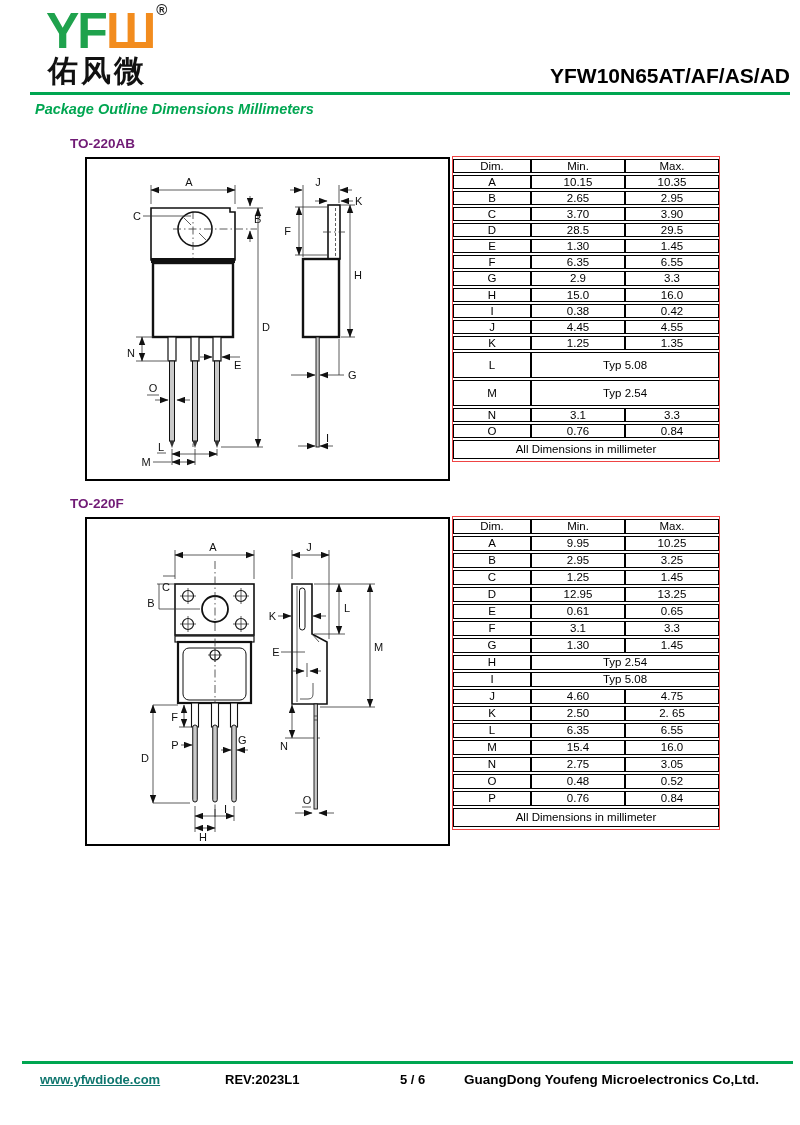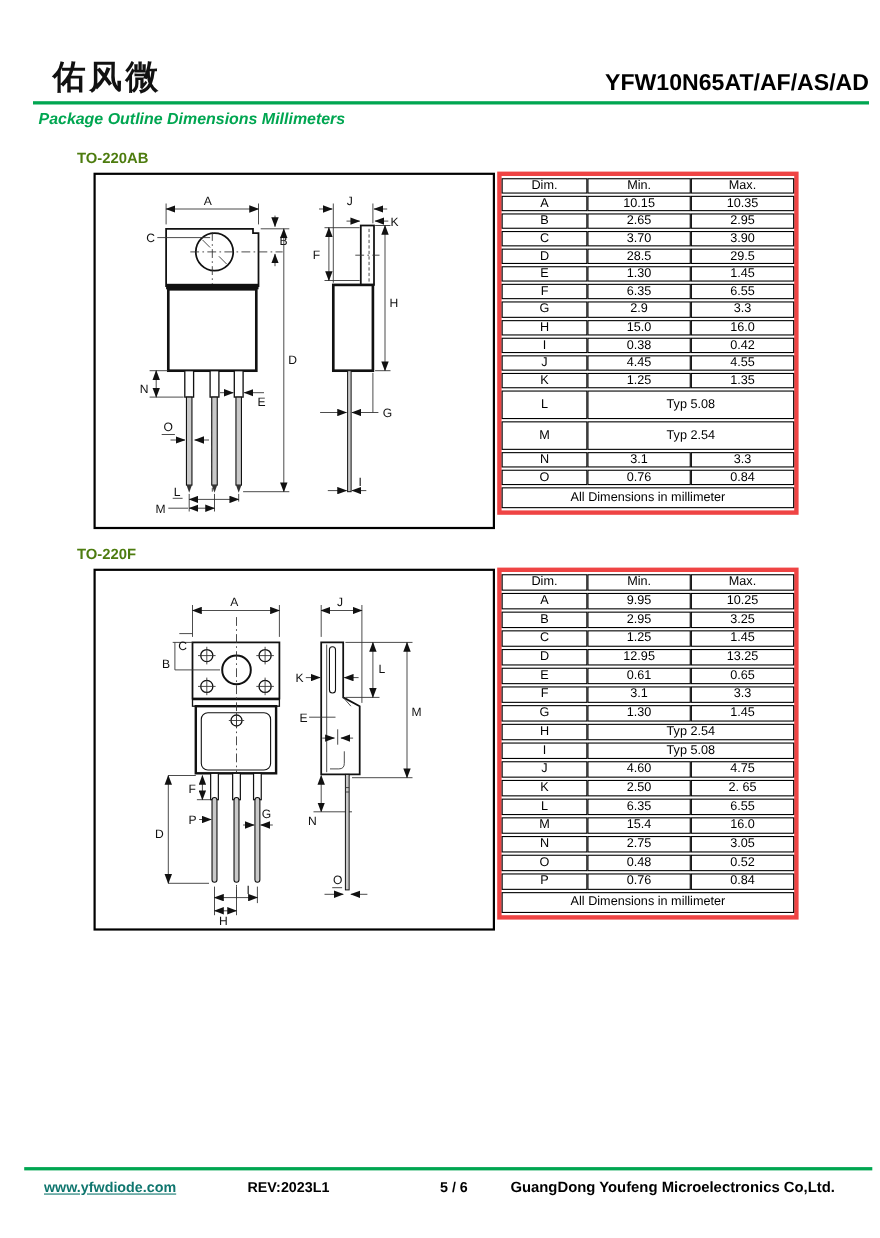--- a/index.html
+++ b/index.html
@@ -11,30 +11,30 @@
   .logo-line{left:46px;top:6px;line-height:1;white-space:nowrap;}
   .logo-yf{font-weight:bold;font-size:50px;letter-spacing:-2px;color:#1FA24D;}
   .logo-w{font-weight:bold;font-size:50px;color:#F28C1E;}
   .logo-reg{font-weight:bold;font-size:15px;color:#222;vertical-align:top;position:relative;top:-4px;}
   .logo-cjk{left:48px;top:56px;font-weight:bold;font-size:30px;letter-spacing:3px;color:#111;line-height:1;}
   .doc-title{right:10px;top:64px;font-weight:bold;font-size:21px;letter-spacing:0;}
   .rule-green{left:30px;top:92px;width:760px;height:3px;}
   .pkg-heading{left:35px;top:101px;font-weight:bold;font-size:14.5px;font-style:italic;}
 
   
-  .sec-label{font-weight:bold;font-size:13.5px;color:#4d7c0f;}
+  .sec-label{font-weight:bold;font-size:13.5px;color:#701a75;}
   .sec1-label{left:70px;top:136px;}
   .sec2-label{left:70px;top:496px;}
   .draw-box{border:2px solid #000;background:#fff;}
   .box1{left:85px;top:157px;width:361px;height:320px;}
   .box2{left:85px;top:517px;width:361px;height:325px;}
 
   
   .dim-table{position:absolute;border-collapse:separate;border-spacing:0 2px;
-             border:4px solid #ef4444;table-layout:fixed;width:266px;background:#fff;}
+             border:1px solid #ef4444;table-layout:fixed;width:266px;background:#fff;}
   .dim-table td{border:1.5px solid #000;text-align:center;vertical-align:middle;
                 height:12px;padding:0 2px;font-size:11.5px;line-height:1.05;overflow:hidden;}
   .t2 td{height:13px;}
   .dim-table tr.tall td{height:24px;}
   .dim-table tr.tfootrow td{height:17px;}
   .tbl1{left:452px;top:156px;}
   .tbl2{left:452px;top:516px;}
 
   
   svg text{font-family:"Liberation Sans",sans-serif;font-size:11px;fill:#111;}
@@ -49,20 +49,23 @@
   .foot-link{left:40px;text-decoration:underline;cursor:pointer;}
   .foot-rev{left:225px;}
   .foot-page{left:400px;}
   .foot-company{left:464px;font-size:13.5px;}
 </style>
 </head>
 <body>
 
 <div class="page">
 
+  <div class="abs logo-line">
+    <span class="logo-yf">YF</span><span class="logo-w">Ш</span><span class="logo-reg">®</span>
+  </div>
   <div class="abs logo-cjk">佑风微</div>
   <div class="abs doc-title">YFW10N65AT/AF/AS/AD</div>
   <div class="abs rule-green" style="background:#00A651;"></div>
   <div class="abs pkg-heading" style="color:#00A651;">Package Outline Dimensions Millimeters</div>
 
   <div class="abs sec-label sec1-label">TO-220AB</div>
 
   <div class="abs draw-box box1">
     <svg width="361" height="320" viewBox="0 0 361 320">
       <defs>

